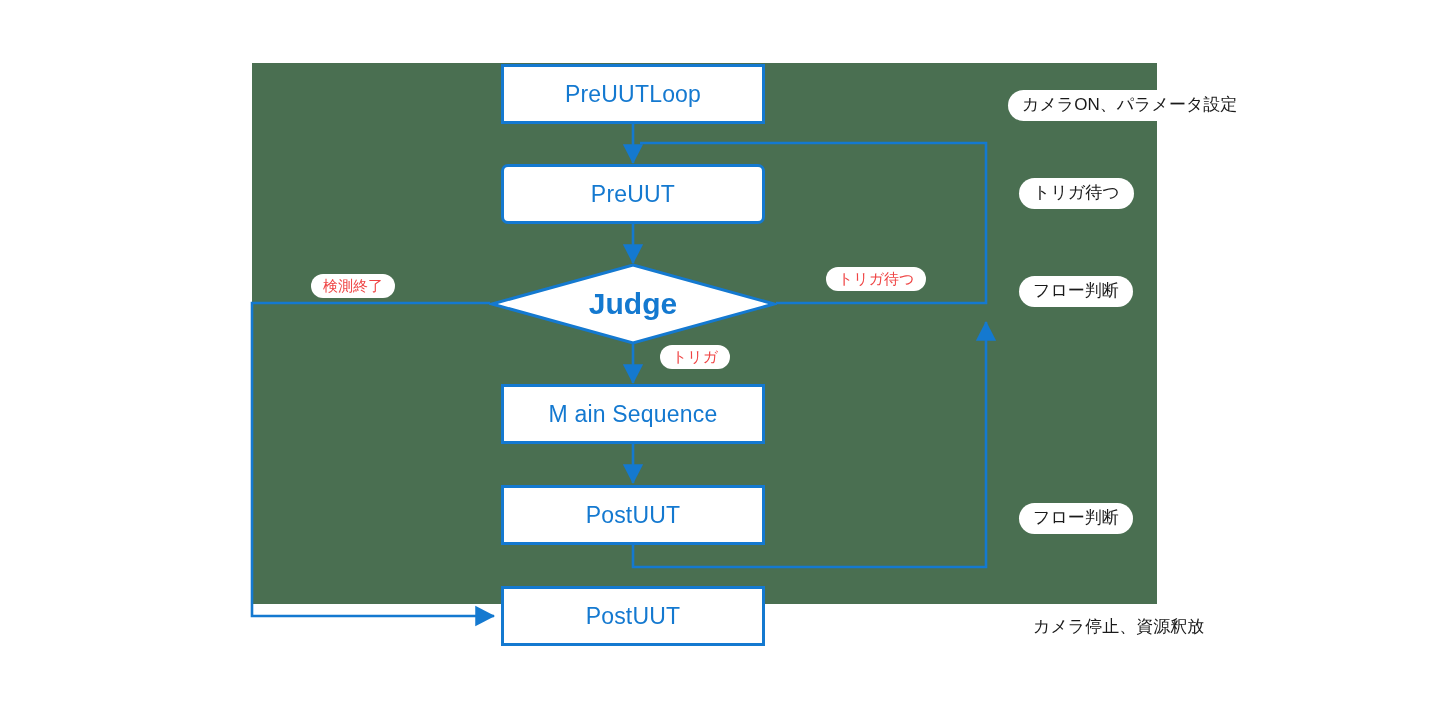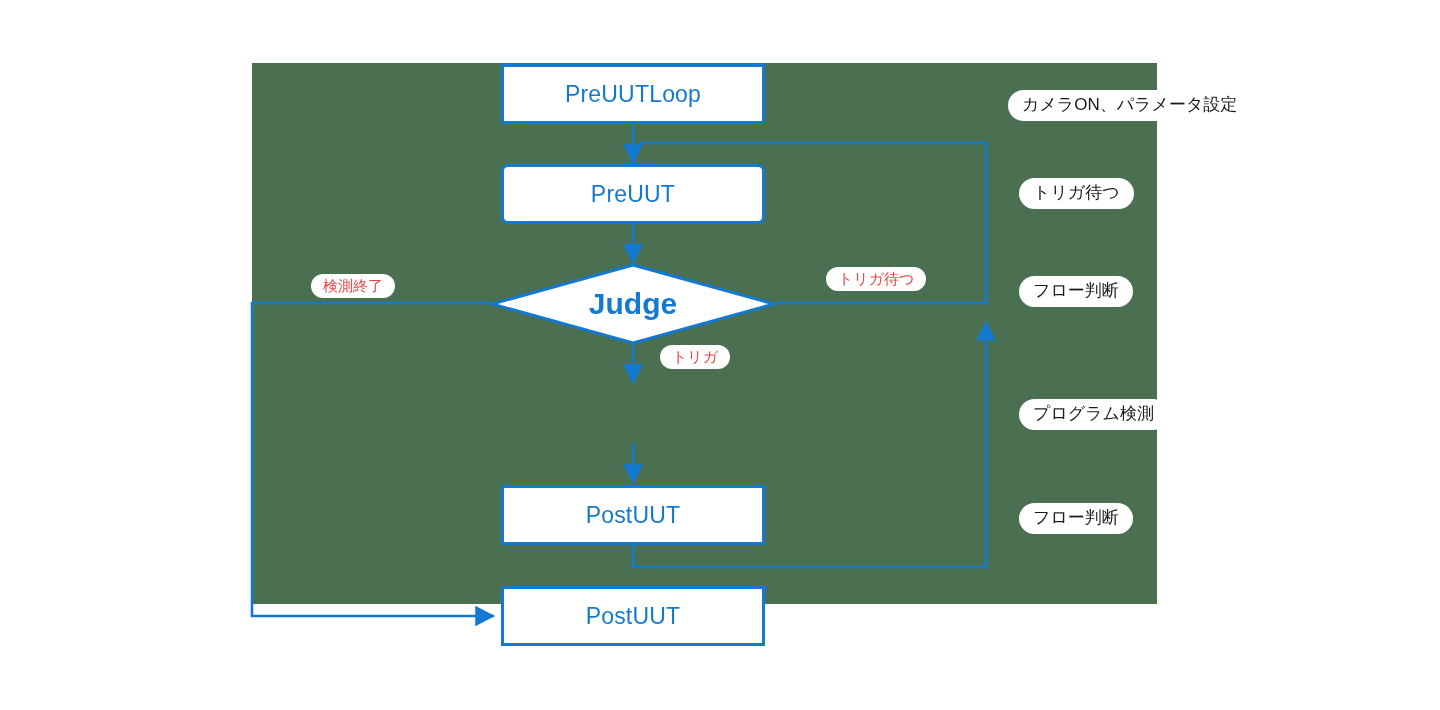--- a/index.html
+++ b/index.html
@@ -126,20 +126,23 @@
     <span>PreUUT</span>
   </div>
 
   <div class="diamond-wrap" style="left:489px; top:263px; width:288px; height:82px;">
     <svg width="288" height="82" viewBox="0 0 288 82" xmlns="http://www.w3.org/2000/svg">
       <polygon points="144,2 285,41 144,80 3,41" fill="#ffffff" stroke="#1479d0" stroke-width="3"></polygon>
     </svg>
     <div class="diamond-label">Judge</div>
   </div>
 
+  <div class="node" style="left:501px; top:384px; width:264px; height:60px;">
+    <span>M ain Sequence</span>
+  </div>
 
   <div class="node" style="left:501px; top:485px; width:264px; height:60px;">
     <span>PostUUT</span>
   </div>
 
   <div class="node" style="left:501px; top:586px; width:264px; height:60px;">
     <span>PostUUT</span>
   </div>
 
   <div class="edge-label" style="left:311px; top:274px;">検測終了</div>
@@ -147,18 +150,18 @@
   <div class="edge-label" style="left:826px; top:267px;">トリガ待つ</div>
 
   <div class="edge-label" style="left:660px; top:345px;">トリガ</div>
 
   <div class="side-note wide" style="left:1008px; top:80px;">カメラON、パラメータ設定</div>
 
   <div class="side-note" style="left:1019px; top:178px;">トリガ待つ</div>
 
   <div class="side-note" style="left:1019px; top:276px;">フロー判断</div>
 
-  <div class="side-note" style="left:1019px; top:399px;">プログラム検測</div>
 
   <div class="side-note" style="left:1019px; top:503px;">フロー判断</div>
 
+  <div class="side-note wide" style="left:1019px; top:602px;">カメラ停止、資源釈放</div>
 
 </div>
 
 </body></html>

